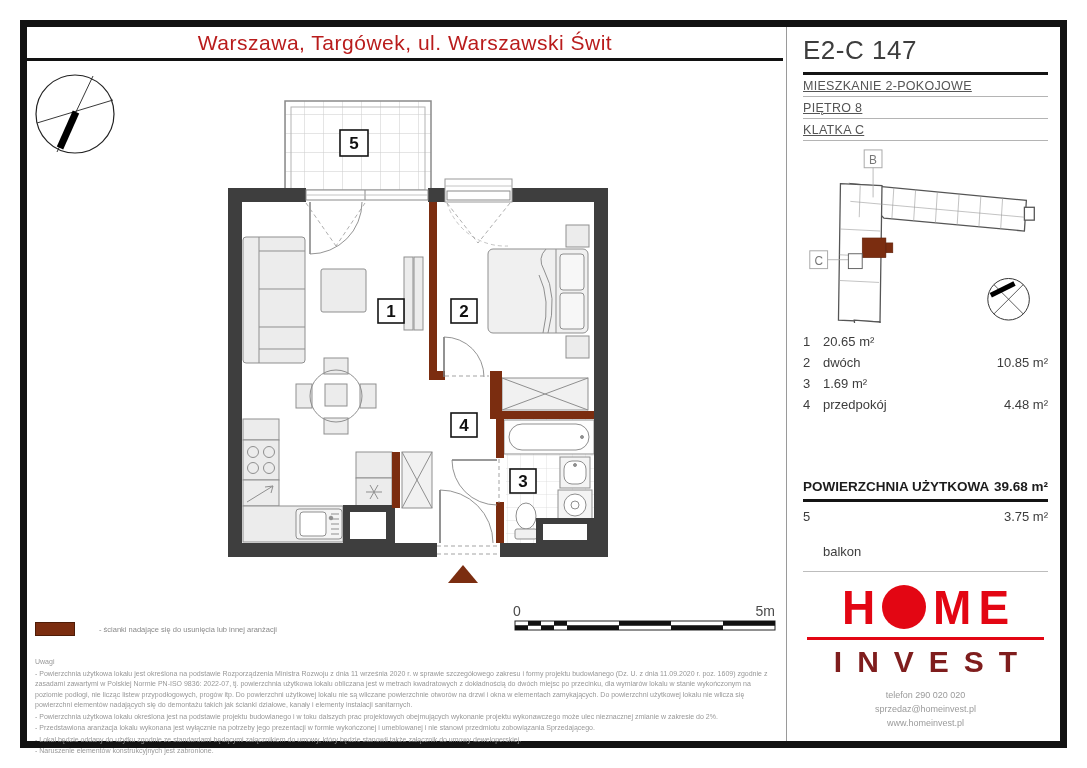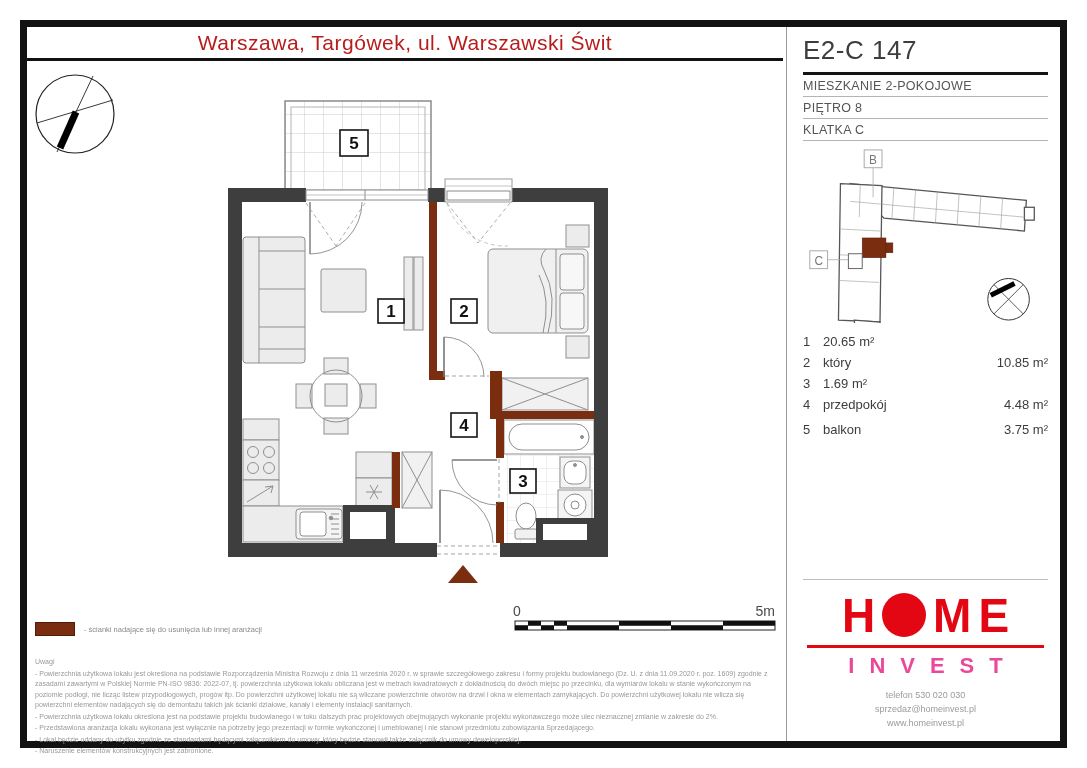--- a/index.html
+++ b/index.html
@@ -5,51 +5,51 @@
   html,body{margin:0;padding:0;background:#fff;}
   body{width:1087px;height:768px;position:relative;font-family:"Liberation Sans",sans-serif;overflow:hidden;}
   .sheet{position:absolute;left:20px;top:20px;right:20px;bottom:20px;border:7px solid #121212;background:#fff;}
   
   .titlebar{position:absolute;left:0;top:0;width:756px;height:31px;border-bottom:3px solid #121212;
     display:flex;align-items:center;justify-content:center;}
   .titlebar .t{font-size:21px;font-weight:400;color:#b91c1c;letter-spacing:.5px;}
   
   .plan{position:absolute;left:0;top:33px;width:756px;height:580px;}
   
-  .legend{position:absolute;left:8px;top:595px;display:flex;align-items:center;gap:9px;}
+  .legend{position:absolute;left:8px;top:595px;display:flex;align-items:center;gap:24px;}
   .legend .swatch{width:38px;height:12px;background:#7b2d10;border:1px solid #4e1c07;}
   .legend .ltext{font-size:7.5px;color:#8a8a8a;}
   
   .notes{position:absolute;left:8px;top:630px;width:745px;font-size:7px;line-height:1.5;color:#989898;}
   .notes .nt{margin-bottom:1px;}
   
   .sidebar{position:absolute;left:759px;top:0;bottom:0;width:245px;border-left:1px solid #9a9a9a;
     padding:6px 16px 10px 16px;display:flex;flex-direction:column;}
   .unitcode{font-size:26px;font-weight:400;color:#3d3d3d;letter-spacing:.5px;padding:2px 0 6px 0;border-bottom:3px solid #141414;}
-  .inforow{font-size:12.5px;color:#555;letter-spacing:.3px;padding:4px 0 3px 0;border-bottom:1px solid #b4b4b4;}
+  .inforow{font-size:12.5px;color:#555;letter-spacing:.3px;padding:4px 0 3px 0;border-bottom:1px solid #b4b4b4;text-decoration:underline;}
   .minimap{height:180px;position:relative;margin-top:2px;}
   .minimap svg{position:absolute;inset:0;width:100%;height:100%;}
   .roomtable{margin-top:8px;}
   .rrow{display:flex;font-size:13px;color:#3d3d3d;line-height:21px;}
   .rrow .no{width:20px;}
   .rrow .nm{flex:1;}
   .rrow .ar{text-align:left;}
   .summary{margin-top:64px;display:flex;justify-content:space-between;font-size:13.5px;color:#1c1c1c;
     font-weight:bold;border-bottom:3px solid #141414;padding-bottom:5px;}
   .summary .ar{font-weight:bold;}
   .balkrow{display:flex;font-size:13px;color:#3d3d3d;margin-top:7px;}
   .balkrow .no{width:20px;}
-  .balkrow .nm{flex:1;}
+  .balkrow .nm{flex:1;margin-top:35px;}
   
   .logoblock{margin-top:auto;border-top:1px solid #bdbdbd;padding-top:12px;text-align:center;}
   .homerow{display:flex;justify-content:center;align-items:center;gap:7px;color:#e30613;}
   .homerow .hl{font-size:46px;font-weight:800;line-height:1;transform:scaleY(1.04);}
   .homerow .ocirc{width:44px;height:44px;border-radius:50%;background:#e30613;color:transparent;font-size:1px;overflow:hidden;}
   .redrule{height:3px;background:#e30613;margin:7px 4px 5px 4px;}
-  .investw{font-size:22px;font-weight:600;color:#ec4899;letter-spacing:15px;margin-right:-15px;}
+  .investw{font-size:30px;font-weight:600;color:#7f1d1d;letter-spacing:15px;margin-right:-15px;}
   .contact{margin-top:10px;font-size:9px;color:#9b9b9b;line-height:1.55;}
 </style>
 </head>
 <body>
 
 <div class="sheet">
 
   <div class="titlebar">
     <span class="t">Warszawa, Targówek, ul. Warszawski Świt</span>
   </div>
@@ -328,49 +328,53 @@
       </svg>
     </div>
 
     <div class="roomtable">
       <div class="rrow">
         <span class="no">1</span>
         <span class="ar">20.65 m²</span>
       </div>
       <div class="rrow">
         <span class="no">2</span>
-        <span class="nm">który</span>
+        <span class="nm">dwóch</span>
         <span class="ar">10.85 m²</span>
       </div>
       <div class="rrow">
         <span class="no">3</span>
         <span class="ar">1.69 m²</span>
       </div>
       <div class="rrow">
         <span class="no">4</span>
         <span class="nm">przedpokój</span>
         <span class="ar">4.48 m²</span>
       </div>
     </div>
 
+    <div class="summary">
+      <span>POWIERZCHNIA UŻYTKOWA</span>
+      <span class="ar">39.68 m²</span>
+    </div>
     <div class="balkrow">
       <span class="no">5</span>
       <span class="nm">balkon</span>
       <span class="ar">3.75 m²</span>
     </div>
 
     <div class="logoblock">
       <div class="homerow">
         <span class="hl">H</span>
         <span class="ocirc">O</span>
         <span class="hl">M</span>
         <span class="hl">E</span>
       </div>
       <div class="redrule"></div>
       <div class="investw">INVEST</div>
       <div class="contact">
-        <div>telefon 530 020 030</div>
+        <div>telefon 290 020 020</div>
         <div>sprzedaz@homeinvest.pl</div>
         <div>www.homeinvest.pl</div>
       </div>
     </div>
   </aside>
 </div>
 
 </body></html>

